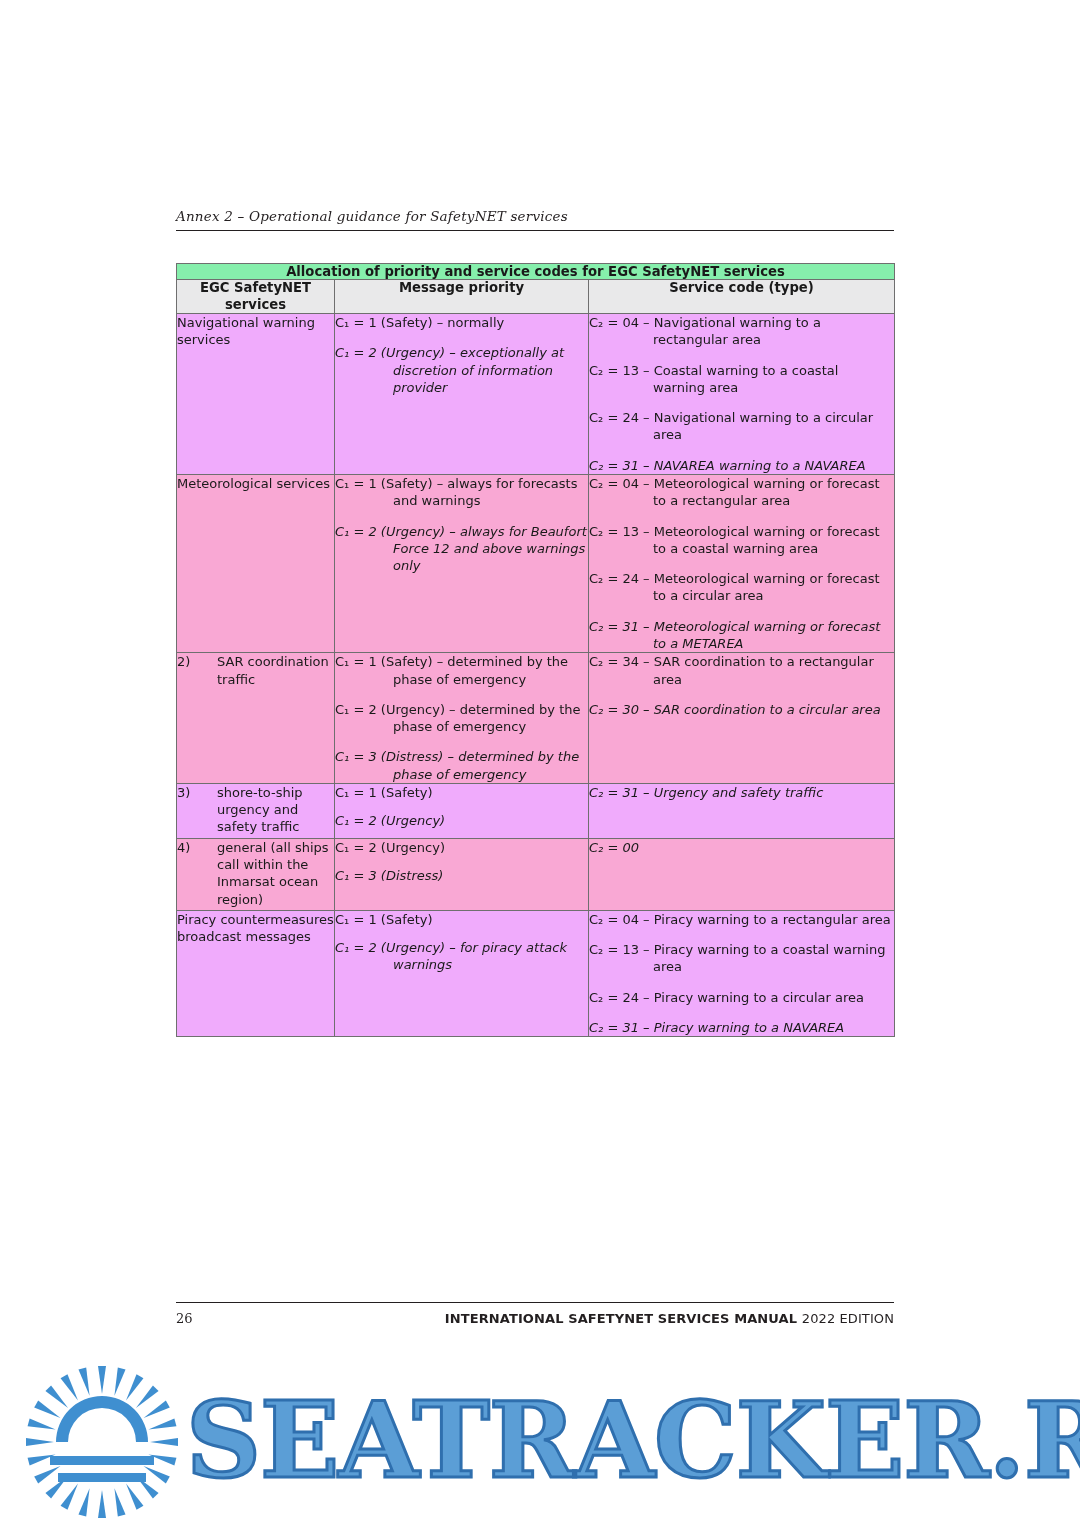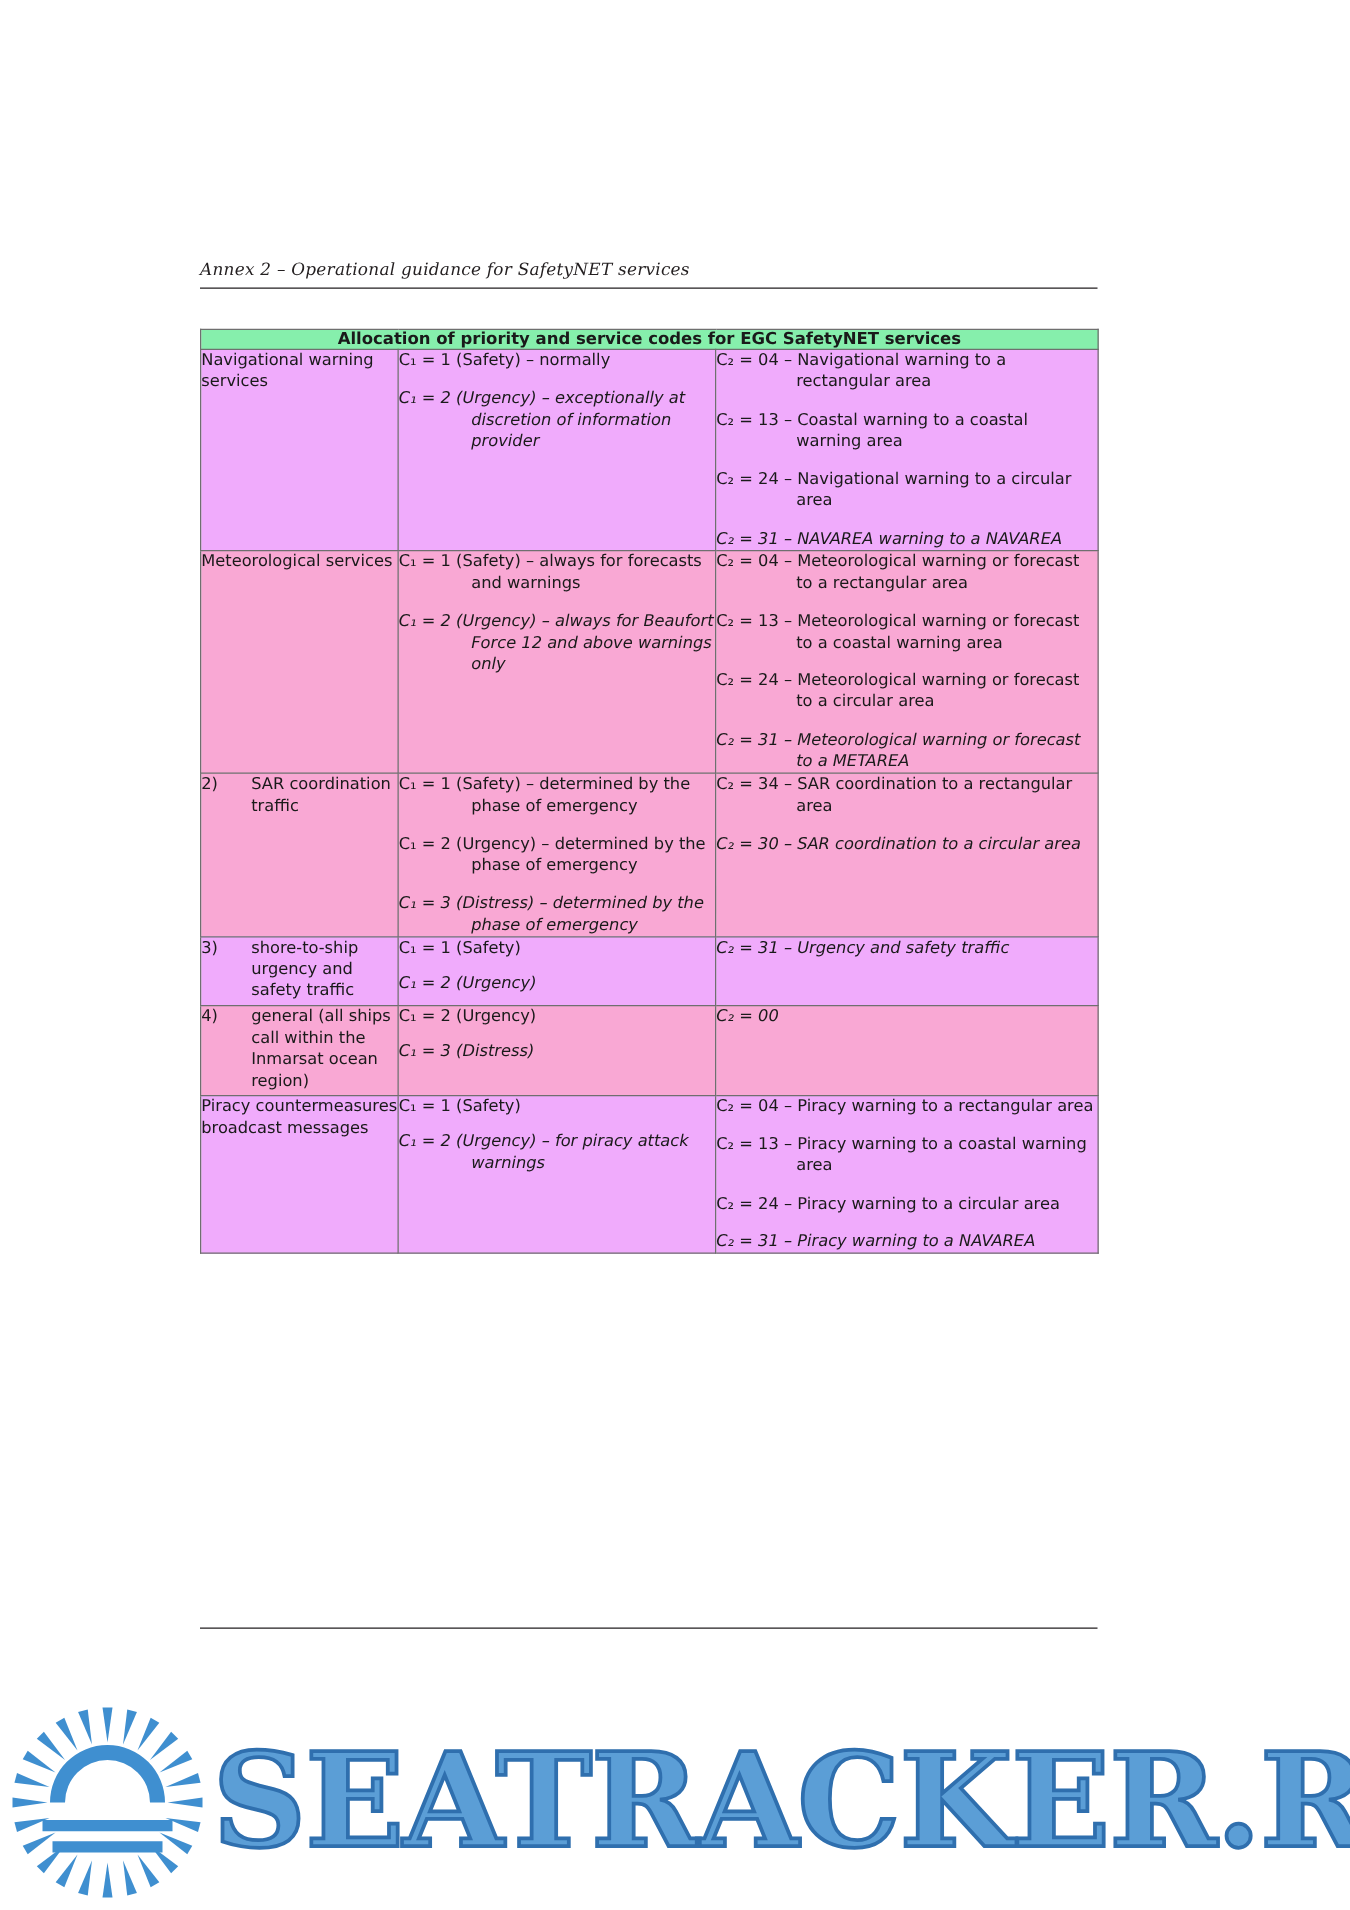--- a/index.html
+++ b/index.html
@@ -10,21 +10,21 @@
     width: 1080px;
     height: 1528px;
     background: #ffffff;
     font-family: "DejaVu Sans", sans-serif;
     position: relative;
     overflow: hidden;
   }
 
   .page {
     position: absolute;
-    left: 0; top: 0;
+    left: 16px; top: 0;
     width: 912px;
     height: 1528px;
   }
 
   
   .running-head {
     position: absolute;
     left: 160px;
     top: 208px;
     width: 718px;
@@ -262,20 +262,25 @@
     <table class="main">
       <colgroup>
         <col class="c1">
           <col class="c2">
           <col class="c3">
       </colgroup>
       <tbody>
         <tr>
           <td class="title-cell" colspan="3">Allocation of priority and service codes for EGC SafetyNET services</td>
         </tr>
+        <tr>
+          <td class="hdr-cell">EGC SafetyNET services</td>
+          <td class="hdr-cell">Message priority</td>
+          <td class="hdr-cell">Service code (type)</td>
+        </tr>
 
         <tr>
           <td class="cell white">
             <div class="plain">Navigational warning services</div>
           </td>
           <td class="cell white">
             <div class="p hang">C₁ = 1 (Safety) – normally</div>
             <div class="p hang">C₁ = 2 (Urgency) – exceptionally at discretion of information provider</div>
           </td>
           <td class="cell white">
@@ -367,20 +372,27 @@
             <div class="p hang-sc">C₂ = 24 – Piracy warning to a circular area</div>
             <div class="p hang-sc">C₂ = 31 – Piracy warning to a NAVAREA</div>
           </td>
         </tr>
       </tbody>
     </table>
   </div>
 
   <div class="footer">
     <div class="f-rule"></div>
+    <div class="f-row">
+      <div class="pageno">26</div>
+      <div class="f-title">
+        <span>INTERNATIONAL SAFETYNET SERVICES MANUAL</span>
+        <span class="light">2022 EDITION</span>
+      </div>
+    </div>
   </div>
 
   <div class="banner">
     <svg class="banner-sun" viewBox="0 0 156 156">
       <g fill="#3f8fd0">
         <g transform="translate(78,78)">
           <g>
             <polygon points="-4,-76 4,-76 0,-48"></polygon>
             <polygon points="-4,-76 4,-76 0,-48" transform="rotate(15)"></polygon>
             <polygon points="-4,-76 4,-76 0,-48" transform="rotate(30)"></polygon>

